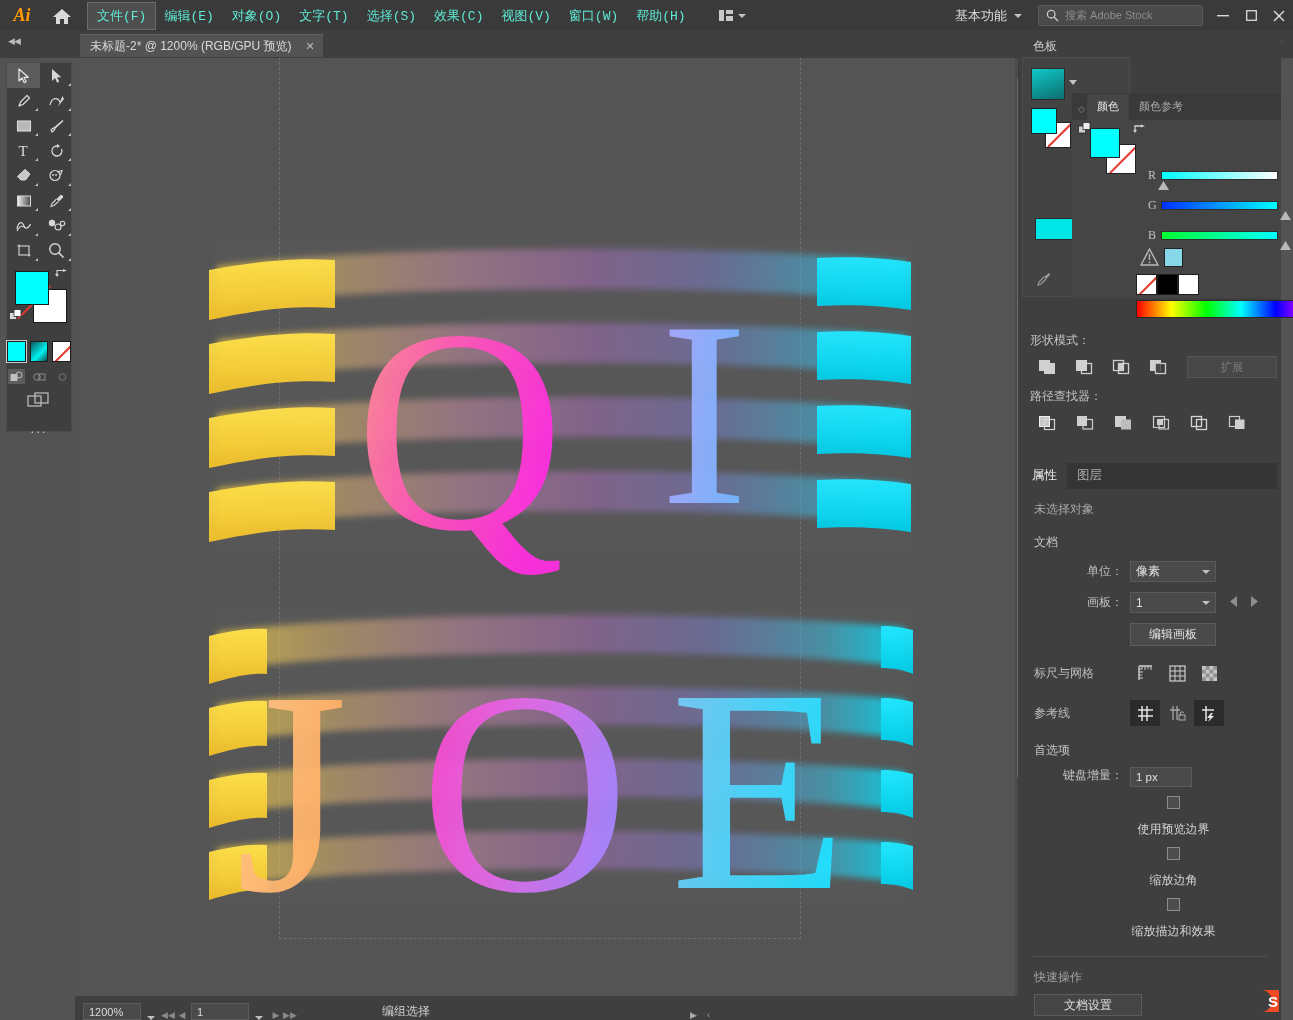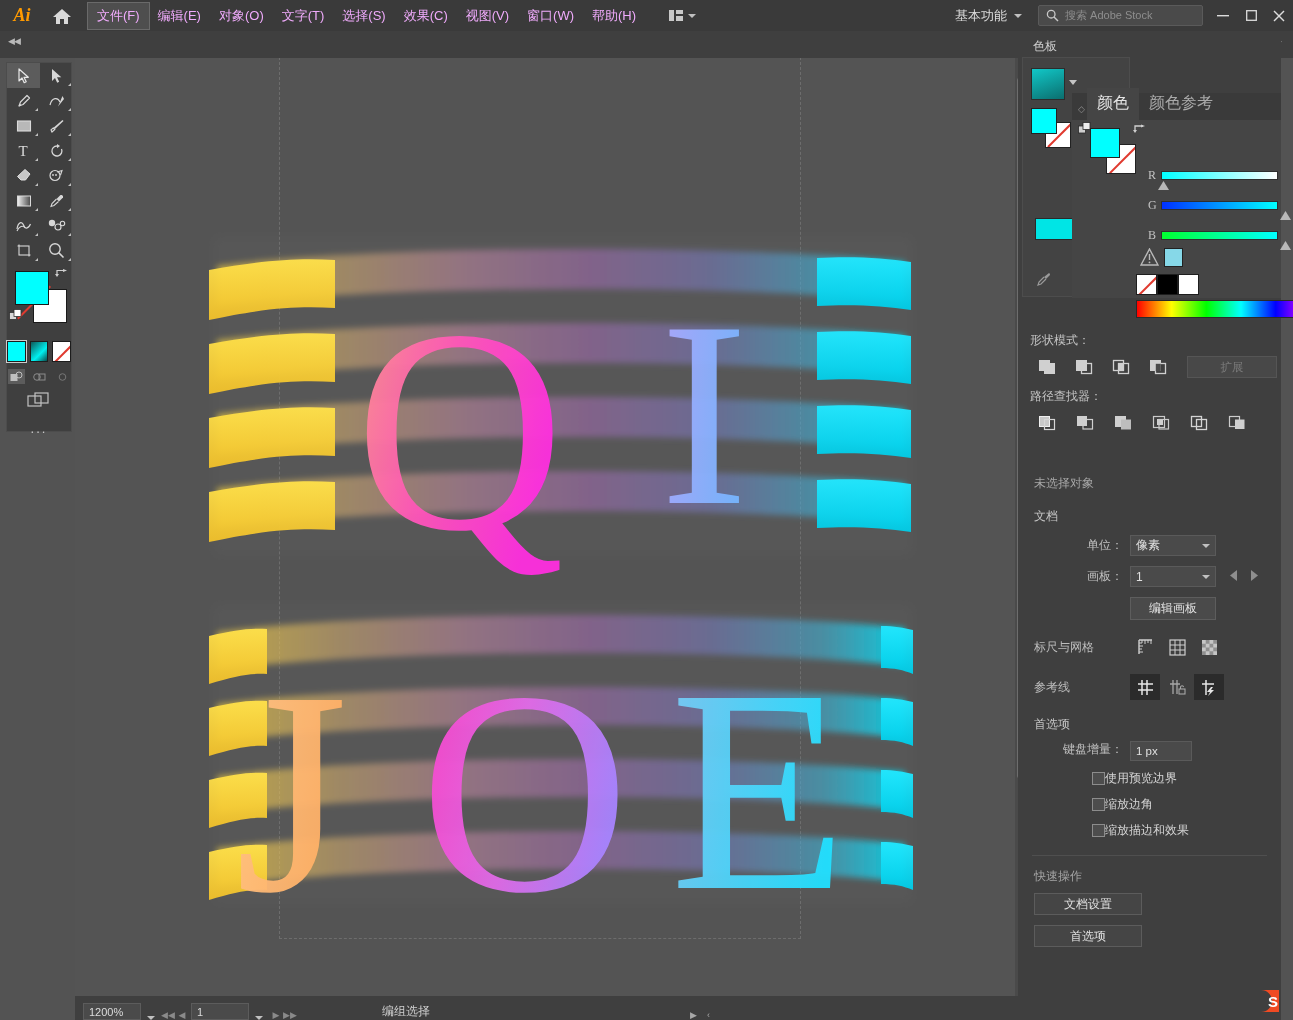--- a/index.html
+++ b/index.html
@@ -21,21 +21,21 @@
   .ai-logo {
     width:44px; height:31px; display:flex; align-items:center; justify-content:center;
     color:#ff9a00; font-size:18px; font-weight:bold; font-style:italic;
     font-family:"Liberation Serif",serif;
   }
   .home-btn {
     width:36px; height:31px; display:flex; align-items:center; justify-content:center;
   }
   .menu-items { display:flex; align-items:center; margin-left:8px; }
   .menu-item {
-    padding:4px 9px; font-size:13px; color:#f0abfc; cursor:default; white-space:nowrap;
+    padding:4px 9px; font-size:13px; color:#5eead4; cursor:default; white-space:nowrap;font-family:Liberation Mono, monospace;
   }
   .menu-item.active { background:#4e4e4e; outline:1px solid #6a6a6a; }
   .arrange-btn { margin-left:18px; display:flex; align-items:center; gap:5px; padding:3px 6px; }
   .arrange-ico { width:14px; height:11px; display:inline-block; position:relative; }
   .arrange-ico i { position:absolute; background:#c9c9c9; display:block; }
   .arrange-ico i:nth-child(1){ left:0; top:0; width:5px; height:11px; }
   .arrange-ico i:nth-child(2){ left:7px; top:0; width:7px; height:4px; }
   .arrange-ico i:nth-child(3){ left:7px; top:6px; width:7px; height:5px; }
   .caret { width:0;height:0;border-left:4px solid transparent;border-right:4px solid transparent;border-top:4px solid #c0c0c0; }
 
@@ -143,21 +143,21 @@
     border-left:4px solid transparent;border-right:4px solid transparent;border-top:5px solid #c5c5c5; }
   .sw-fill { position:absolute; left:8px; top:50px; width:26px; height:26px; background:#00ffff; border:1px solid #222; }
   .sw-stroke { position:absolute; left:22px; top:64px; width:26px; height:26px; background:#fff; border:1px solid #222; overflow:hidden;}
   .sw-stroke:after{ content:""; position:absolute; left:-3px; top:11px; width:34px; height:2px; background:#e03a2f; transform:rotate(-45deg); }
   .sw-bar { position:absolute; left:12px; top:160px; width:70px; height:22px; background:#00e5e5; border:1px solid #2a2a2a; }
   .sw-pen { position:absolute; left:12px; top:212px; }
 
   
   .color-panel { position:absolute; left:54px; top:62px; width:209px; height:205px; background:#454545; }
   .color-tabs { display:flex; align-items:flex-end; height:27px; background:#3a3a3a; }
-  .ctab { padding:5px 10px 6px 10px; font-size:16px; color:#a9a9a9; }
+  .ctab { padding:5px 10px 6px 10px; font-size:11px; color:#a9a9a9; }
   .ctab.active { background:#454545; color:#e4e4e4; }
   .ctab-grip { color:#8e8e8e; font-size:9px; padding:0 2px 6px 6px; }
   .cp-body { position:relative; height:178px; }
   .cp-fs { position:relative; width:60px; height:52px; margin:8px 0 0 18px; }
   .cp-fill { position:absolute; left:0; top:0; width:30px; height:30px; background:#00ffff; border:1px solid #222; }
   .cp-stroke { position:absolute; left:16px; top:16px; width:30px; height:30px; background:#fff; border:1px solid #222; overflow:hidden; }
   .cp-stroke:after{ content:""; position:absolute; left:-3px; top:13px; width:40px; height:2px; background:#e03a2f; transform:rotate(-45deg); }
   .cp-swapicon { position:absolute; left:-12px; top:-6px; }
   .cp-revert { position:absolute; left:42px; top:-4px; color:#cfcfcf; font-size:13px; }
   .slider-row { position:absolute; display:flex; align-items:center; left:76px; width:130px; }
@@ -207,21 +207,21 @@
     display:flex; align-items:center; justify-content:center; font-size:12px; color:#e3e3e3;
   }
   .icon-row { display:flex; align-items:center; margin-top:14px; }
   .icon-row .rl { font-size:12px; color:#bdbdbd; width:108px; padding-left:12px; }
   .icon-btn { width:30px; height:26px; display:flex; align-items:center; justify-content:center; margin-right:2px; }
   .icon-btn.on { background:#2b2b2b; }
   .pref-lbl { font-size:12px; color:#c6c6c6; margin:16px 0 0 12px; }
   .kbrow { display:flex; align-items:flex-start; margin-top:8px; }
   .kbfield { width:62px; height:20px; background:#4a4a4a; border:1px solid #5a5a5a;
     display:flex; align-items:center; padding-left:5px; font-size:11.5px; color:#e0e0e0; }
-  .chk-row { display:flex; align-items:center; margin:9px 0 0 70px; gap:0; }
+  .chk-row { display:flex; align-items:center; margin:9px 0 0 48px; gap:12px;flex-direction:column; }
   .chkbox { width:13px; height:13px; background:#4d4d4d; border:1px solid #8c8c8c; }
   .chk-lbl { font-size:12px; color:#d4d4d4; }
   .divider { height:1px; background:#4f4f4f; margin:16px 10px 0 10px; }
   .quick-lbl { font-size:12px; color:#a3a3a3; margin:12px 0 0 12px; }
   .quick-row { display:flex; gap:10px; margin:8px 0 0 12px;flex-direction:column; }
   .quick-btn { width:108px; height:22px; background:#454545; border:1px solid #5c5c5c;
     display:flex; align-items:center; justify-content:center; font-size:12px; color:#e0e0e0; }
 
   .status-icon { position:absolute; right:2px; bottom:4px; width:26px; height:30px; }
 
@@ -289,20 +289,26 @@
             </svg>
         </div>
       </div>
     </div>
   </div>
 
   <div class="ctrlbar"></div>
   <div class="collapse-left">◀◀</div>
   <div class="collapse-right">▶▶</div>
 
+  <div class="tabstrip">
+    <div class="doctab">
+      <span class="label">未标题-2* @ 1200% (RGB/GPU 预览)</span>
+      <span class="x">✕</span>
+    </div>
+  </div>
 
   <div class="toolbar">
     <div class="tool-grid">
       <div class="tool sel">
         <svg width="14" height="16" viewBox="0 0 14 16">
             <path d="M2 1 L2 13 L5 10 L7.2 14.7 L9.2 13.8 L7 9.3 L11.3 9.3 Z" fill="none" stroke="#e8e8e8" stroke-width="1.2" stroke-linejoin="round"></path>
           </svg>
       </div>
       <div class="tool">
         <svg width="14" height="16" viewBox="0 0 14 16">
@@ -799,20 +805,24 @@
         <div class="pf-btn">
           <svg width="20" height="18" viewBox="0 0 20 18">
               <rect x="2.5" y="2.5" width="10" height="10" fill="none" stroke="#cccccc" stroke-width="1.2"></rect>
               <rect x="8" y="5.5" width="9.5" height="9.5" fill="#d0d0d0"></rect>
             </svg>
         </div>
       </div>
     </div>
 
     <div class="prop-panel">
+      <div class="prop-tabs">
+        <div class="prop-tab active">属性</div>
+        <div class="prop-tab">图层</div>
+      </div>
 
       <div class="prop-noselect">未选择对象</div>
       <div class="prop-doc">文档</div>
 
       <div class="field-row">
         <div class="field-lbl">单位：</div>
         <div class="select">
           <span>像素</span>
           <span class="caret"></span>
         </div>

